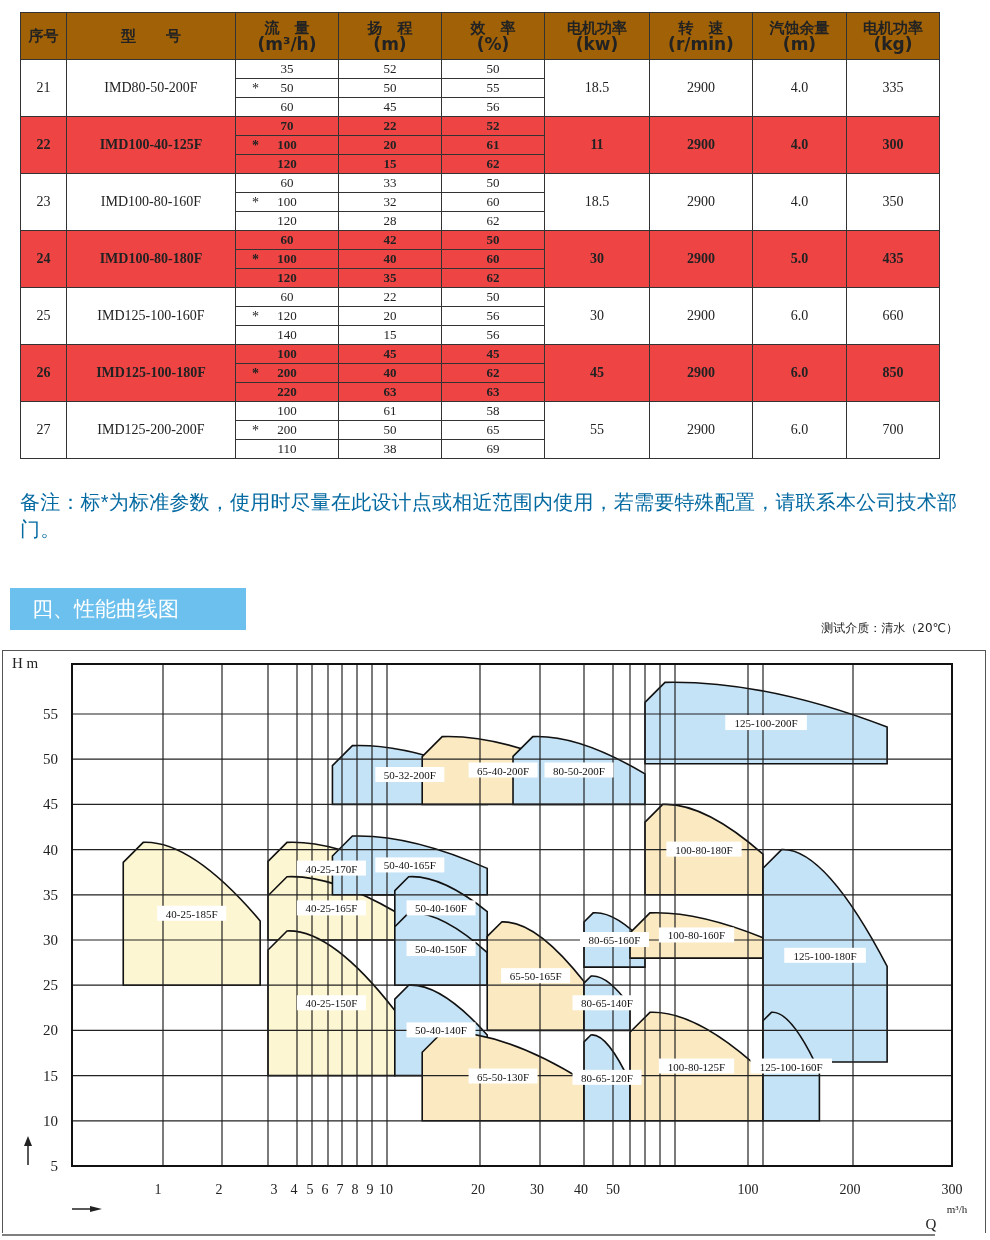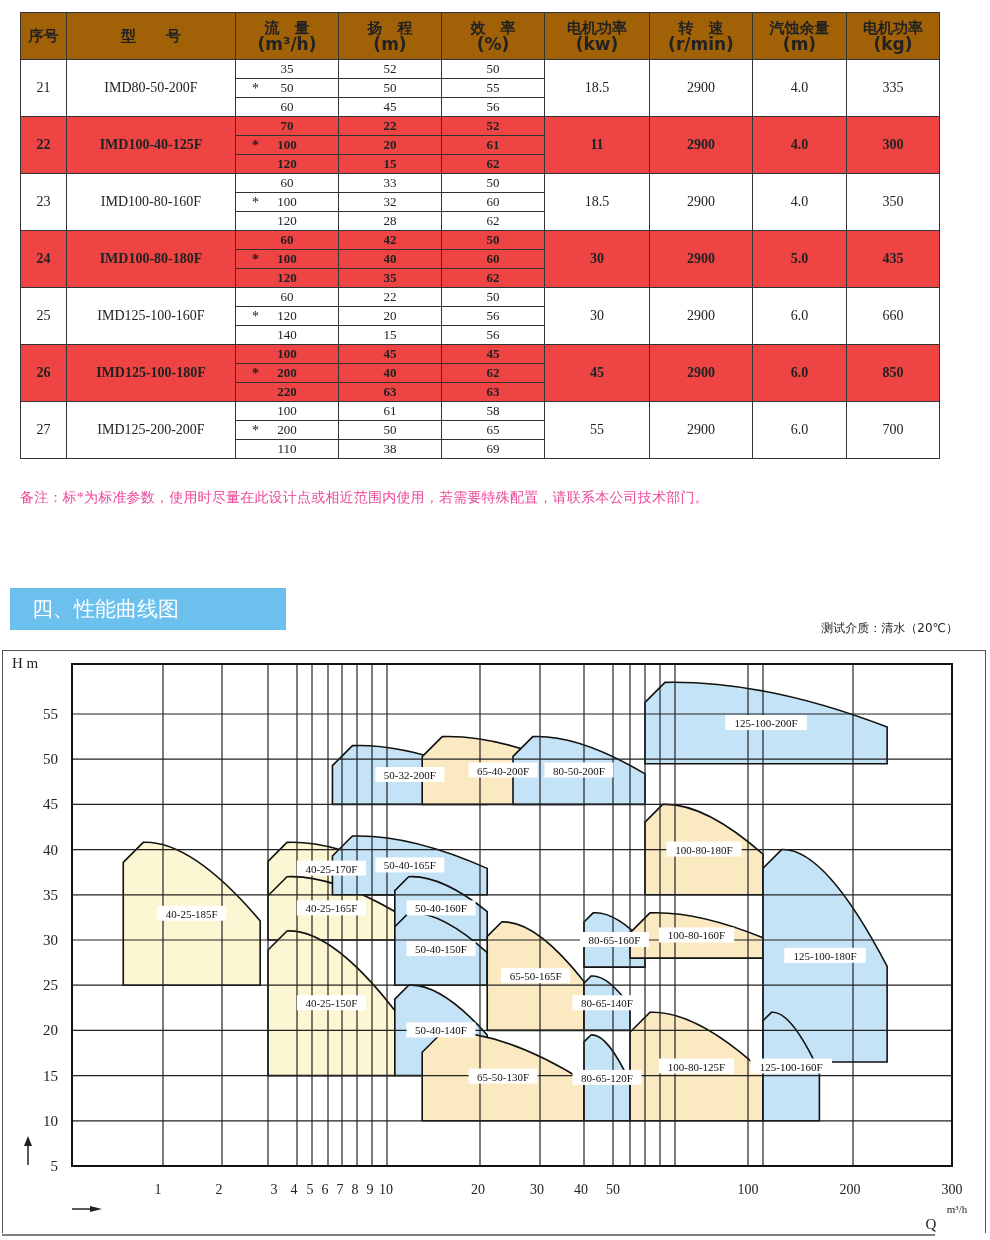--- a/index.html
+++ b/index.html
@@ -6,22 +6,22 @@
   body{width:990px;height:1240px;position:relative;overflow:hidden;font-family:"Liberation Serif",serif;color:#222;}
   .spec-table{position:absolute;left:20px;top:12px;width:919px;border-collapse:collapse;table-layout:fixed;}
   .spec-table th,.spec-table td{border:1.5px solid #333;text-align:center;padding:0;}
   .spec-table th{background:#a16207;font-family:"DejaVu Sans",sans-serif;font-weight:bold;font-size:15px;line-height:16px;height:46px;color:#222;}
   .spec-table th .unit{display:block;font-size:17px;}
   .spec-table td{font-size:13px;height:18px;line-height:18px;color:#222;}
   .spec-table td.merged{font-size:14px;}
   .spec-table tr.shade td{background:#ef4444;font-weight:bold;}
   .spec-table td.flow{position:relative;}
   .spec-table td.flow .star{position:absolute;left:16px;top:1px;font-size:14px;}
-  .note{position:absolute;left:20px;top:489px;font-family:Liberation Serif, serif;font-size:14px;color:#ec4899;letter-spacing:0.2px;}
-  .section-header{position:absolute;left:10px;top:588px;width:276px;height:42px;background:#6cc0ee;color:#ffffff;font-family:"DejaVu Sans",sans-serif;font-size:21px;line-height:42px;padding-left:22px;box-sizing:border-box;}
+  .note{position:absolute;left:20px;top:489px;font-family:Liberation Sans, sans-serif;font-size:20px;color:#0369a1;letter-spacing:0.2px;}
+  .section-header{position:absolute;left:10px;top:588px;width:236px;height:42px;background:#6cc0ee;color:#ffffff;font-family:"DejaVu Sans",sans-serif;font-size:21px;line-height:42px;padding-left:22px;box-sizing:border-box;}
   .medium-note{position:absolute;right:32px;top:620px;font-family:"DejaVu Sans",sans-serif;font-size:12px;color:#222;}
   .chart-svg{position:absolute;left:0;top:650px;}
   .outer-frame{position:absolute;left:2px;top:650px;width:982px;height:582px;border:1.5px solid #555;border-bottom:none;}
 </style>
 </head>
 <body>
 
 <table class="spec-table">
   <colgroup>
     <col style="width:46px">

